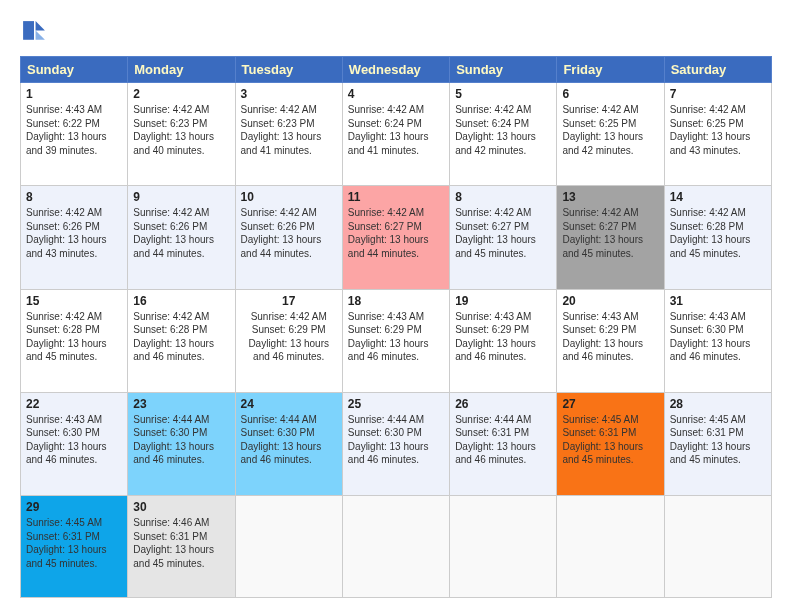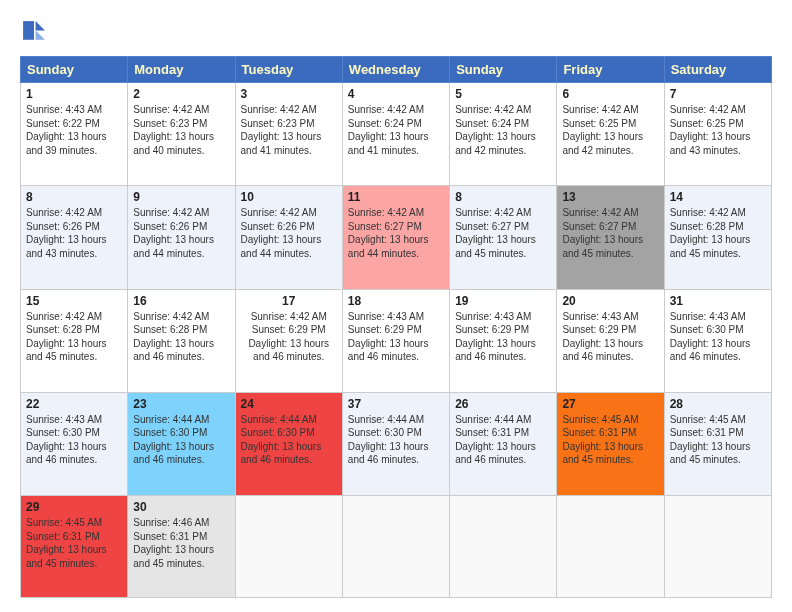--- a/index.html
+++ b/index.html
@@ -165,28 +165,28 @@
           <td style="background: rgb(255, 255, 255);"><span class="day-num">16</span><span class="cell-text">Sunrise: 4:42 AM<br>Sunset: 6:28 PM<br>Daylight: 13 hours<br>and 46 minutes.</span></td>
           <td style="background: rgb(255, 255, 255); text-align: center;"><span class="day-num">17</span><span class="cell-text">Sunrise: 4:42 AM<br>Sunset: 6:29 PM<br>Daylight: 13 hours<br>and 46 minutes.</span></td>
           <td style="background: rgb(255, 255, 255);"><span class="day-num">18</span><span class="cell-text">Sunrise: 4:43 AM<br>Sunset: 6:29 PM<br>Daylight: 13 hours<br>and 46 minutes.</span></td>
           <td style="background: rgb(255, 255, 255);"><span class="day-num">19</span><span class="cell-text">Sunrise: 4:43 AM<br>Sunset: 6:29 PM<br>Daylight: 13 hours<br>and 46 minutes.</span></td>
           <td style="background: rgb(255, 255, 255); margin-top: 33px;"><span class="day-num">20</span><span class="cell-text">Sunrise: 4:43 AM<br>Sunset: 6:29 PM<br>Daylight: 13 hours<br>and 46 minutes.</span></td>
           <td style="background: rgb(255, 255, 255);"><span class="day-num">31</span><span class="cell-text">Sunrise: 4:43 AM<br>Sunset: 6:30 PM<br>Daylight: 13 hours<br>and 46 minutes.</span></td>
         </tr>
         <tr>
           <td style="background: rgb(238, 242, 251);"><span class="day-num">22</span><span class="cell-text">Sunrise: 4:43 AM<br>Sunset: 6:30 PM<br>Daylight: 13 hours<br>and 46 minutes.</span></td>
           <td style="background: #7dd3fc;"><span class="day-num">23</span><span class="cell-text">Sunrise: 4:44 AM<br>Sunset: 6:30 PM<br>Daylight: 13 hours<br>and 46 minutes.</span></td>
-          <td style="background: #ef4444;"><span class="day-num">24</span><span class="cell-text">Sunrise: 4:44 AM<br>Sunset: 6:30 PM<br>Daylight: 13 hours<br>and 46 minutes.</span></td>
-          <td style="background: rgb(238, 242, 251);"><span class="day-num">37</span><span class="cell-text">Sunrise: 4:44 AM<br>Sunset: 6:30 PM<br>Daylight: 13 hours<br>and 46 minutes.</span></td>
+          <td style="background: #7dd3fc;"><span class="day-num">24</span><span class="cell-text">Sunrise: 4:44 AM<br>Sunset: 6:30 PM<br>Daylight: 13 hours<br>and 46 minutes.</span></td>
+          <td style="background: rgb(238, 242, 251);"><span class="day-num">25</span><span class="cell-text">Sunrise: 4:44 AM<br>Sunset: 6:30 PM<br>Daylight: 13 hours<br>and 46 minutes.</span></td>
           <td style="background: rgb(238, 242, 251);"><span class="day-num">26</span><span class="cell-text">Sunrise: 4:44 AM<br>Sunset: 6:31 PM<br>Daylight: 13 hours<br>and 46 minutes.</span></td>
           <td style="background: #f97316;"><span class="day-num">27</span><span class="cell-text">Sunrise: 4:45 AM<br>Sunset: 6:31 PM<br>Daylight: 13 hours<br>and 45 minutes.</span></td>
           <td style="background: rgb(238, 242, 251); margin-top: 44px;"><span class="day-num">28</span><span class="cell-text">Sunrise: 4:45 AM<br>Sunset: 6:31 PM<br>Daylight: 13 hours<br>and 45 minutes.</span></td>
         </tr>
         <tr class="last-row">
-          <td style="background: #ef4444; margin-top: 12px;"><span class="day-num">29</span><span class="cell-text">Sunrise: 4:45 AM<br>Sunset: 6:31 PM<br>Daylight: 13 hours<br>and 45 minutes.</span></td>
+          <td style="background: #0ea5e9; margin-top: 12px;"><span class="day-num">29</span><span class="cell-text">Sunrise: 4:45 AM<br>Sunset: 6:31 PM<br>Daylight: 13 hours<br>and 45 minutes.</span></td>
           <td style="background: #e5e5e5;"><span class="day-num">30</span><span class="cell-text">Sunrise: 4:46 AM<br>Sunset: 6:31 PM<br>Daylight: 13 hours<br>and 45 minutes.</span></td>
           <td class="empty-cell"></td>
           <td class="empty-cell"></td>
           <td class="empty-cell"></td>
           <td class="empty-cell"></td>
           <td class="empty-cell"></td>
         </tr>
       </tbody>
   </table>
 </div>

